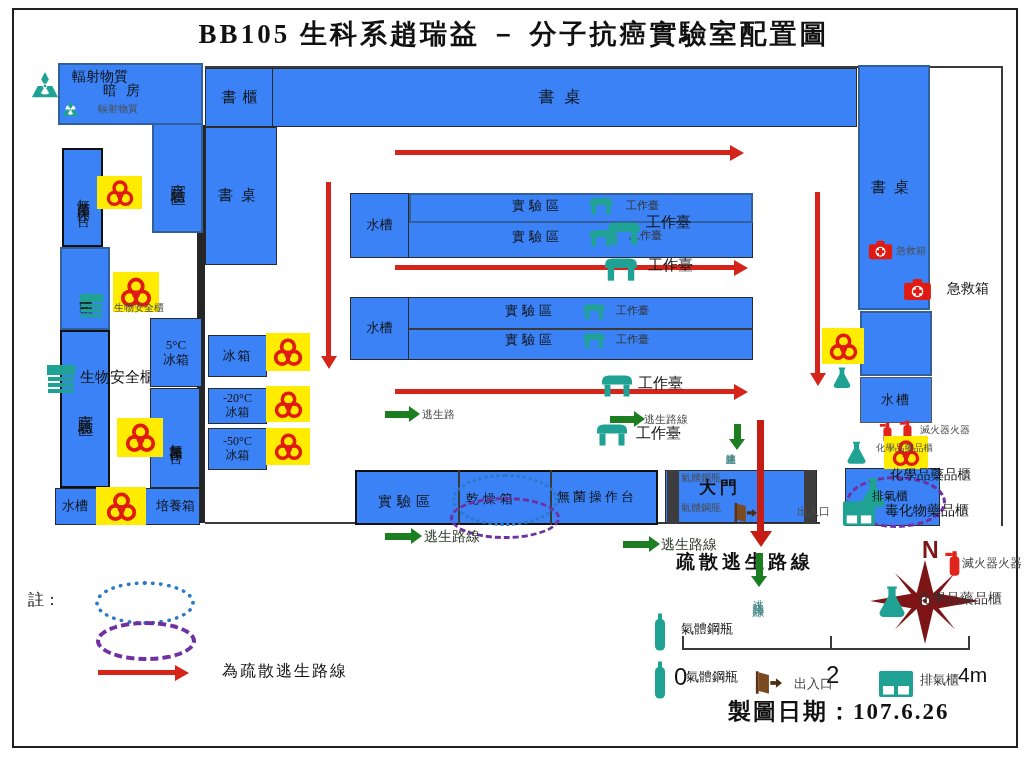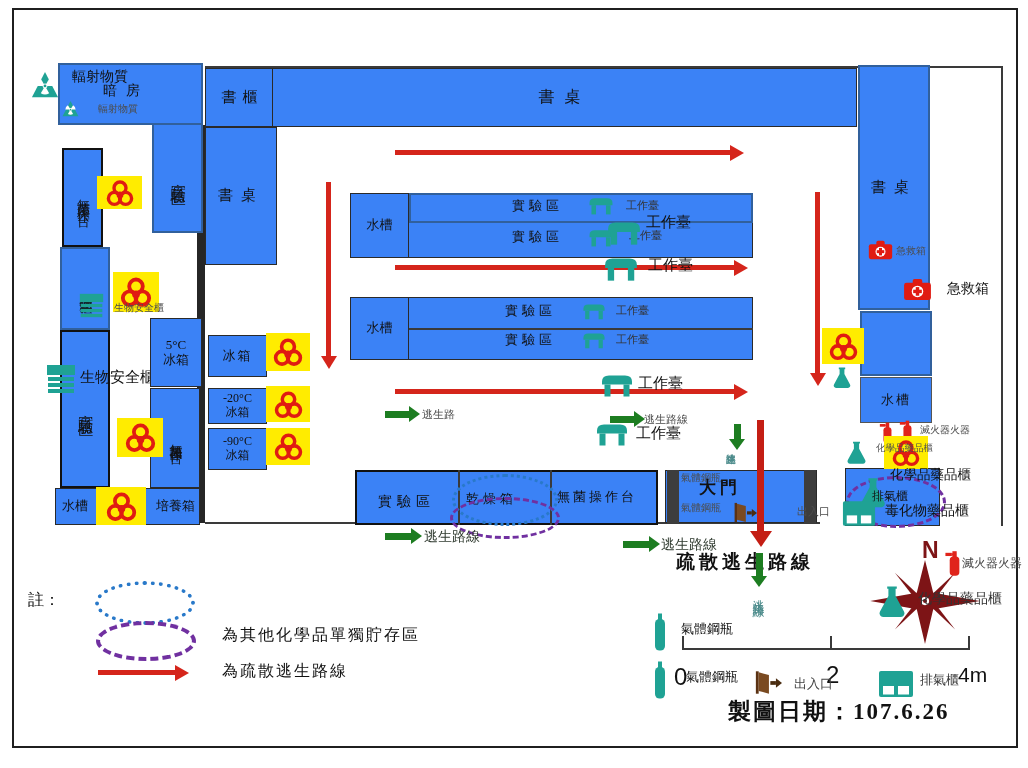--- a/index.html
+++ b/index.html
@@ -107,20 +107,21 @@
       <circle cx="60" cy="45" r="8" fill="#7d1416"></circle>
       <circle cx="60" cy="45" r="4.5" fill="#fff"></circle>
       <circle cx="60" cy="45" r="2.2" fill="#7d1416"></circle>
     </symbol>
   </defs>
 </svg>
 
 <div id="stage">
 
   <div class="frame" style="left:12px;top:8px;width:1002px;height:736px;"></div>
+  <div class="ttl" style="left:64px;top:16px;width:900px;">BB105 生科系趙瑞益 － 分子抗癌實驗室配置圖</div>
 
   <div class="line" style="left:205px;top:66px;width:798px;height:2px;"></div>
   <div class="line" style="left:1001px;top:66px;width:2px;height:460px;"></div>
   <div class="wall" style="left:197px;top:125px;width:8px;height:398px;"></div>
   <div class="line" style="left:205px;top:522px;width:615px;height:2px;"></div>
 
   <svg class="ic" style="left:31px;top:70px;" width="28" height="30">
       <use href="#sym-trefoil"></use>
     </svg>
   <div class="box bluebx" style="left:58px;top:63px;width:145px;height:62px;"></div>
@@ -190,21 +191,21 @@
   <div class="box" style="left:208px;top:388px;width:59px;height:36px;font-size:12px;flex-direction:column;">
     <span>-20°C</span>
     <span>冰箱</span>
   </div>
   <div class="haz" style="left:266px;top:386px;width:44px;height:36px;">
       <svg width="31" height="31">
         <use href="#sym-bio"></use>
       </svg>
     </div>
   <div class="box" style="left:208px;top:428px;width:59px;height:42px;font-size:12px;flex-direction:column;">
-    <span>-90°C</span>
+    <span>-50°C</span>
     <span>冰箱</span>
   </div>
   <div class="haz" style="left:266px;top:428px;width:44px;height:37px;">
       <svg width="31" height="31">
         <use href="#sym-bio"></use>
       </svg>
     </div>
 
   <div class="box" style="left:55px;top:488px;width:145px;height:37px;justify-content:space-between;font-size:13px;">
     <span style="padding-left:6px;">水槽</span>
@@ -387,17 +388,16 @@
   <div class="lbl" style="left:794px;top:677px;font-size:13px;color:#444;">出入口</div>
   <svg class="ic" style="left:878px;top:670px;" width="36" height="28">
       <use href="#sym-hood"></use>
     </svg>
   <div class="lbl" style="left:920px;top:673px;font-size:13px;color:#333;">排氣櫃</div>
   <div class="lbl" style="left:728px;top:700px;font-size:23px;letter-spacing:2px;font-weight:600;">製圖日期：107.6.26</div>
 
   <div class="lbl" style="left:28px;top:592px;font-size:16px;">註：</div>
   <div class="ell" style="left:95px;top:581px;width:92px;height:36px;border:4px dotted #2979c9;"></div>
   <div class="ell" style="left:96px;top:621px;width:92px;height:32px;border:4px dashed #7030a0;"></div>
-  <div class="lbl" style="left:222px;top:627px;font-size:16px;letter-spacing:2px;">為其他化學品單獨貯存區</div>
   <div class="rh" style="left:98px;top:670px;width:78px;"></div>
   <div class="lbl" style="left:222px;top:663px;font-size:16px;letter-spacing:2px;">為疏散逃生路線</div>
 
 </div>
 
 </body></html>

